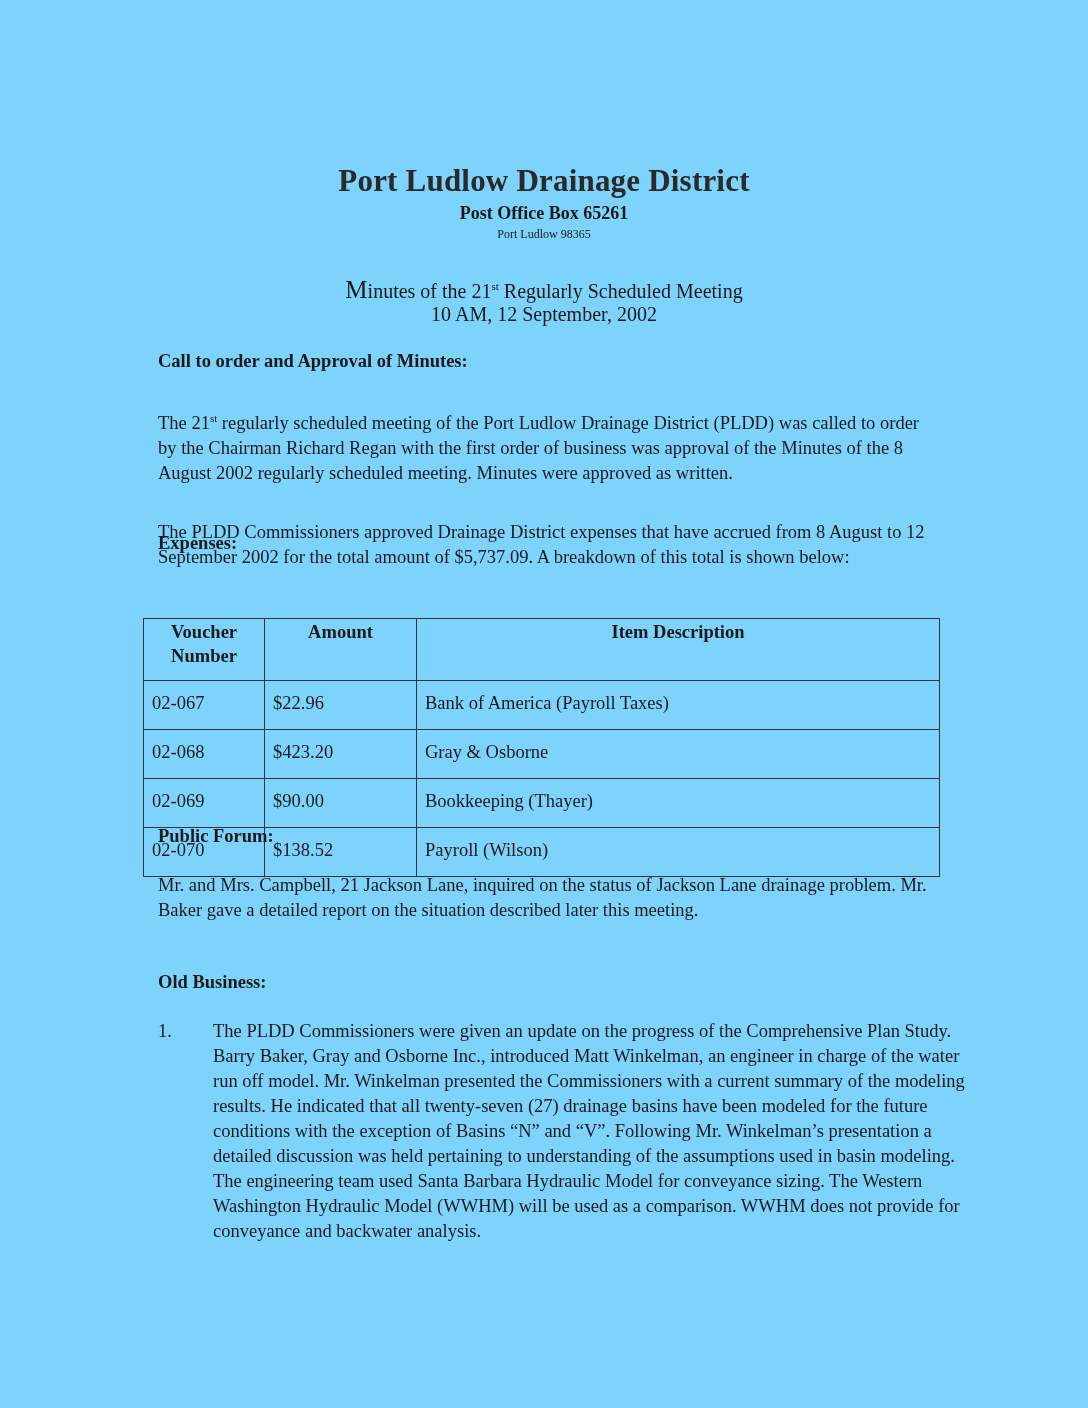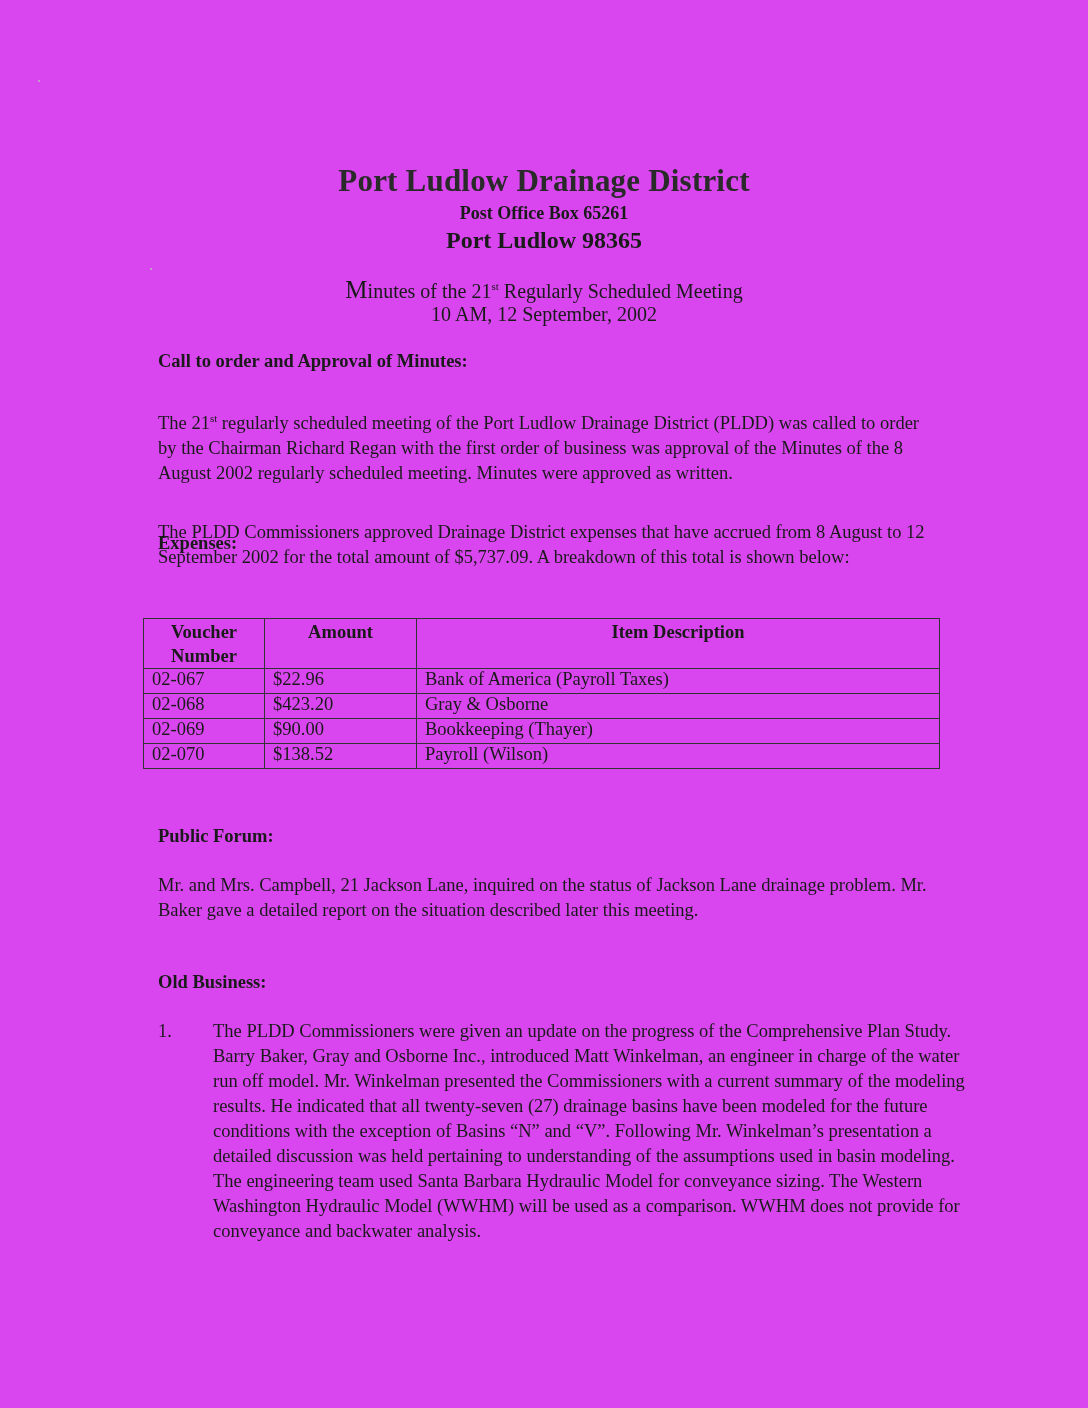--- a/index.html
+++ b/index.html
@@ -1,36 +1,36 @@
 <!DOCTYPE html>
 <html><head>
 <meta charset="utf-8">
 <style>
   html, body { margin: 0; padding: 0; background: #ffffff; }
   body { width: 1088px; height: 1408px; position: relative; overflow: hidden;
          font-family: "Liberation Serif", "DejaVu Serif", serif; color: #1a1a1a; }
-  .page { position: absolute; left: 0; top: 0; width: 1088px; height: 1408px; background: #d946ef; }
+  .page { position: absolute; left: 0; top: 0; width: 1088px; height: 1408px; background: #7dd3fc; }
   .center { position: absolute; left: 0; width: 1088px; text-align: center; }
   #title { top: 163px; font-size: 31px; font-weight: bold; color: #2a2a2a; letter-spacing: 0.2px; }
   #addr1 { top: 203px; font-size: 18px; font-weight: bold; }
-  #addr2 { top: 227px; font-size: 24px; font-weight: bold; }
+  #addr2 { top: 227px; font-size: 12px; font-weight: normal; }
   #minutes { top: 276px; font-size: 20px; }
   #minutes .big { font-size: 25px; }
   #minutes sup { font-size: 11px; }
   #date { top: 303px; font-size: 20px; }
   .heading { position: absolute; left: 158px; font-size: 18.5px; font-weight: bold; }
   .para { position: absolute; left: 158px; width: 770px; font-size: 18.5px; line-height: 25px; }
   .para sup { font-size: 11px; line-height: 0; }
   #h-call { top: 351px; }
   #p-call { top: 372px; margin-top: 39px; }
   #h-exp { top: 497px; margin-top: 36px; }
   #p-exp { top: 520px; }
   table.expenses { position: absolute; left: 143px; top: 618px; width: 797px; border-collapse: collapse;
                    font-size: 18.5px; }
-  table.expenses td, table.expenses th { border: 1.5px solid #333; padding: 0 8px; height: 24px; text-align: left; vertical-align: top; }
+  table.expenses td, table.expenses th { border: 1.5px solid #333; padding: 12px 8px; height: 24px; text-align: left; vertical-align: top; }
   table.expenses th { font-weight: bold; text-align: center; height: 48px; line-height: 24px; padding-top: 1px; }
   table.expenses col.c1 { width: 121px; }
   table.expenses col.c2 { width: 152px; }
   #h-forum { top: 826px; }
   #p-forum { top: 873px; }
   #h-old { top: 972px; }
   #p-old { top: 1019px; left: 158px; width: 780px; }
   #p-old .num { position: absolute; left: 0; top: 0; }
   #p-old .txt { position: absolute; left: 34px; width: 760px; margin-left: 21px; }
   .speck { position: absolute; width: 2px; height: 2px; background: #bbb; border-radius: 50%; }

